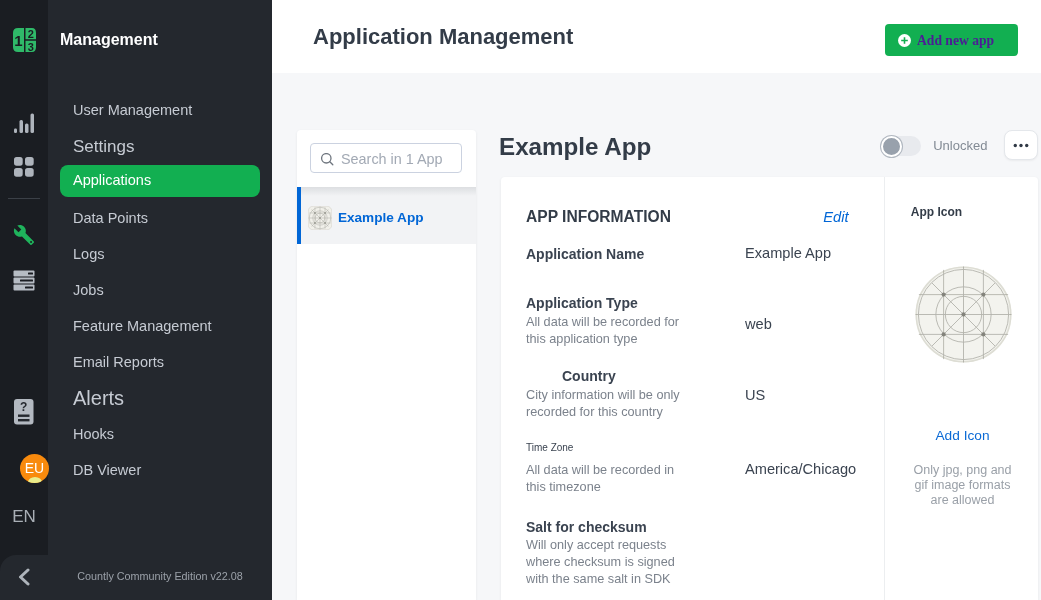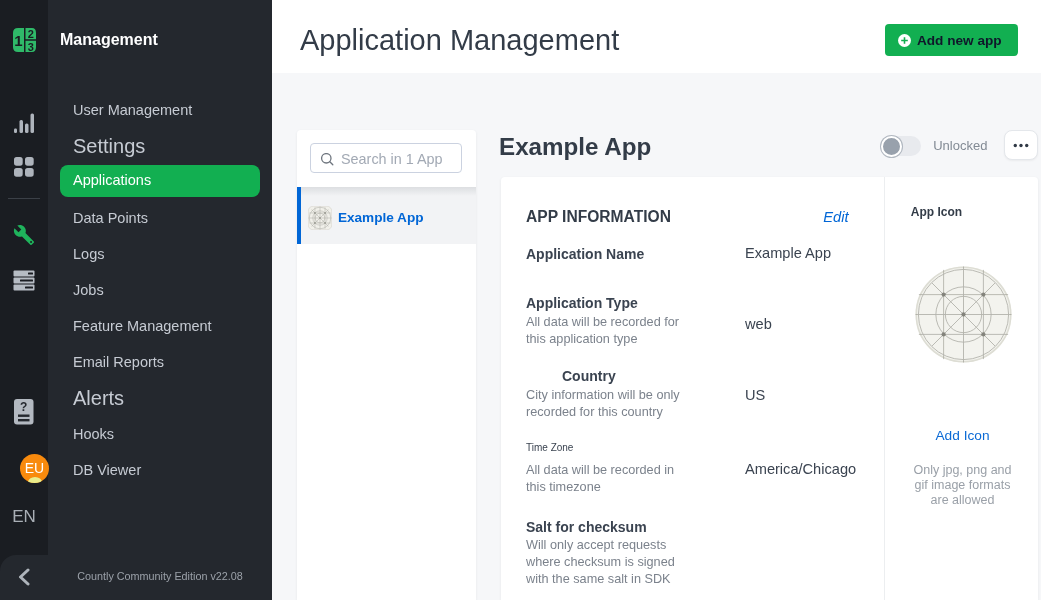--- a/index.html
+++ b/index.html
@@ -59,40 +59,40 @@
   <div class="abs" style="left:0;top:0;width:29px;height:29px;text-align:center;font-size:14px;color:#fff;line-height:29px;">EU</div>
 </div>
 <div class="abs" style="left:0;top:507px;width:48px;text-align:center;font-size:17px;color:#A9AFB6;">EN</div>
 <svg class="abs" style="left:17px;top:568px;" width="14" height="18" viewBox="0 0 14 18">
   <path d="M11 2 L3.5 9 L11 16" stroke="#AEB4BB" stroke-width="3" fill="none" stroke-linecap="round" stroke-linejoin="round"></path>
 </svg>
 
 <div class="abs" style="left:60px;top:31px;font-size:16px;font-weight:bold;color:#FFFFFF;">Management</div>
 <div class="abs" style="left:60px;top:165px;width:200px;height:32px;border-radius:8px;background:#12AF51;"></div>
 <div class="abs" style="left:73px;top:102.3px;font-size:14.5px;color:#C6CBD3;line-height:17px;">User Management</div>
-<div class="abs" style="left:73px;top:138.3px;font-size:20px;color:#C6CBD3;line-height:17px;">Settings</div>
+<div class="abs" style="left:73px;top:138.3px;font-size:17px;color:#C6CBD3;line-height:17px;">Settings</div>
 <div class="abs" style="left:73px;top:171.9px;font-size:14.5px;color:#FFFFFF;line-height:17px;">Applications</div>
 <div class="abs" style="left:73px;top:210.3px;font-size:14.5px;color:#C6CBD3;line-height:17px;">Data Points</div>
 <div class="abs" style="left:73px;top:246.3px;font-size:14.5px;color:#C6CBD3;line-height:17px;">Logs</div>
 <div class="abs" style="left:73px;top:282.3px;font-size:14.5px;color:#C6CBD3;line-height:17px;">Jobs</div>
 <div class="abs" style="left:73px;top:318.3px;font-size:14.5px;color:#C6CBD3;line-height:17px;">Feature Management</div>
 <div class="abs" style="left:73px;top:354.3px;font-size:14.5px;color:#C6CBD3;line-height:17px;">Email Reports</div>
 <div class="abs" style="left:73px;top:390.3px;font-size:20px;color:#C6CBD3;line-height:17px;">Alerts</div>
 <div class="abs" style="left:73px;top:426.3px;font-size:14.5px;color:#C6CBD3;line-height:17px;">Hooks</div>
 <div class="abs" style="left:73px;top:462.3px;font-size:14.5px;color:#C6CBD3;line-height:17px;">DB Viewer</div>
 <div class="abs" style="left:48px;top:570px;width:224px;text-align:center;font-size:10.8px;color:#9BA1A9;">Countly Community Edition v22.08</div>
 
 <div class="abs" style="left:272px;top:0;width:769px;height:73px;background:#FFFFFF;"></div>
-<div class="abs" style="left:300px;top:24.4px;font-size:29px;font-weight:normal;color:#333C48;">Application Management</div>
+<div class="abs" style="left:313px;top:24.4px;font-size:22px;font-weight:bold;color:#333C48;">Application Management</div>
 <div class="abs" style="left:885px;top:24px;width:133px;height:32px;border-radius:4px;background:#12AF51;">
   <svg class="abs" style="left:13px;top:9.5px;" width="13" height="13" viewBox="0 0 13 13">
     <circle cx="6.5" cy="6.5" r="6.5" fill="#fff"></circle>
     <path d="M6.5 3.2 V9.8 M3.2 6.5 H9.8" stroke="#12AF51" stroke-width="1.6"></path>
   </svg>
-  <div class="abs" style="left:32px;top:8.7px;font-size:13.6px;font-weight:bold;color:#0f172a;">Add new app</div>
+  <div class="abs" style="left:32px;top:8.7px;font-size:13.6px;font-weight:bold;color:#4c1d95;font-family:Liberation Serif, serif;">Add new app</div>
 </div>
 
 <div class="abs" style="left:297px;top:130px;width:179px;height:470px;background:#fff;border-radius:4px 4px 0 0;box-shadow:0 1px 3px rgba(40,50,60,0.08);"></div>
 <div class="abs" style="left:310px;top:143px;width:152px;height:30px;border:1px solid #CBD2E0;border-radius:4px;background:#fff;">
   <svg class="abs" style="left:10px;top:9px;" width="13" height="13" viewBox="0 0 13 13">
     <circle cx="5.3" cy="5.3" r="4.7" fill="none" stroke="#6E757E" stroke-width="1.3"></circle>
     <path d="M8.8 8.8 L11.8 11.8" stroke="#6E757E" stroke-width="1.3" stroke-linecap="round"></path>
   </svg>
   <div class="abs" style="left:30px;top:6.5px;font-size:14.4px;color:#A2A9B4;">Search in 1 App</div>
 </div>

